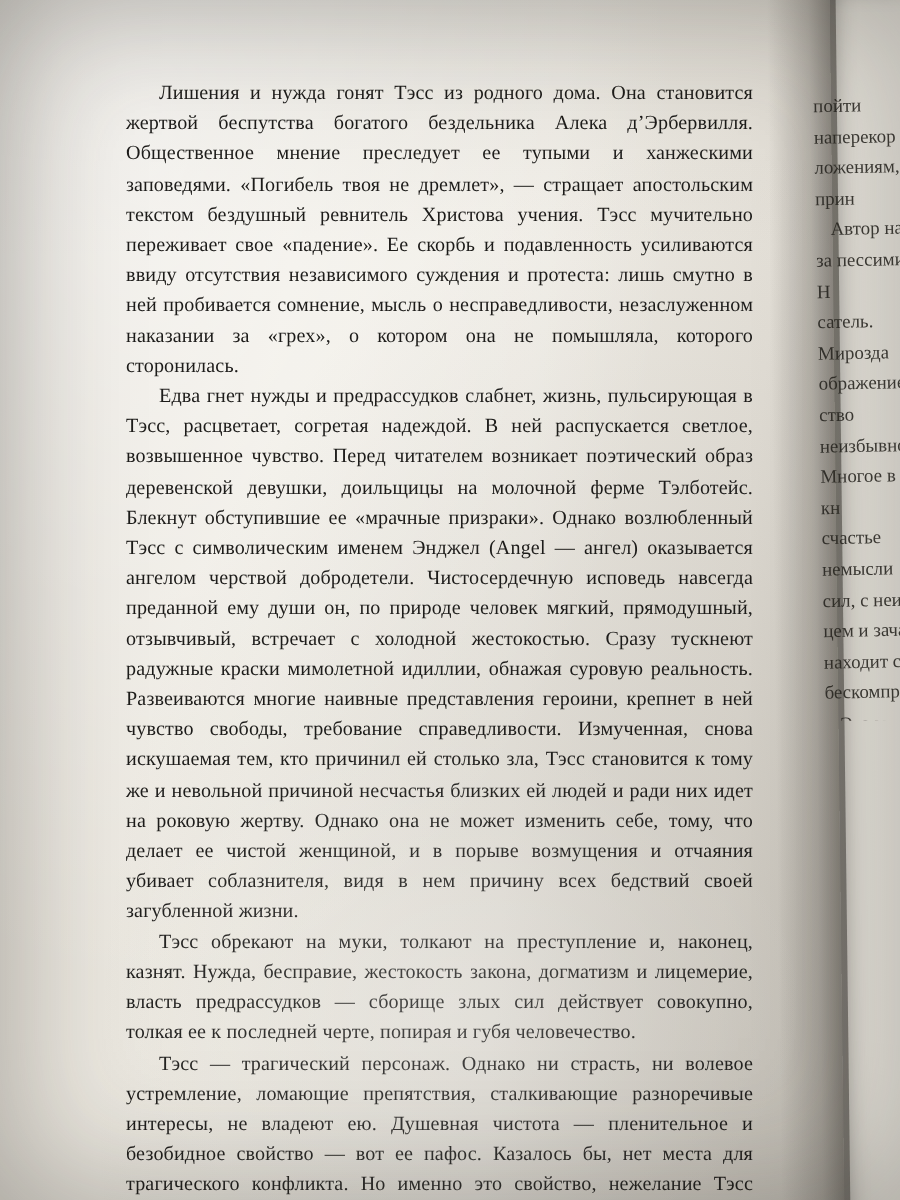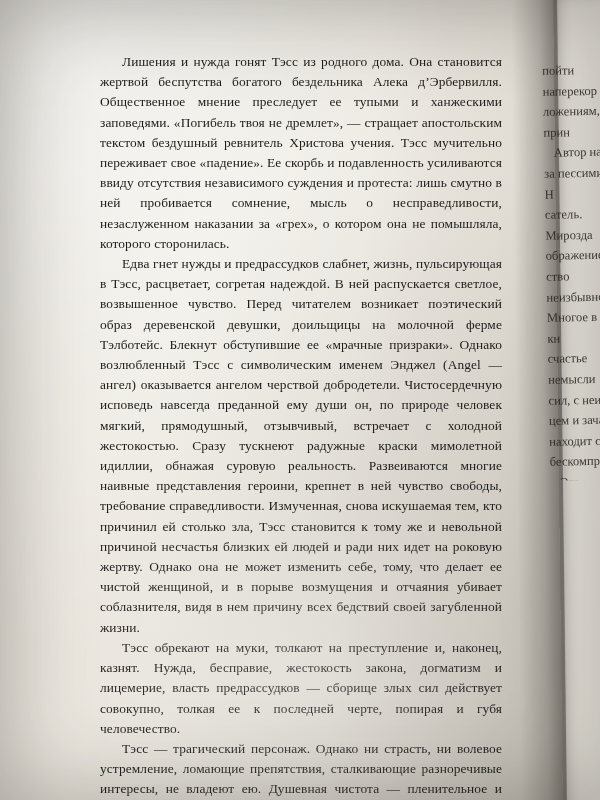--- a/index.html
+++ b/index.html
@@ -89,21 +89,21 @@
     top: 52px;
     width: 418px;
     color: #1d1c1a;
     font-size: 13.4px;
     line-height: 20.2px;
     text-align: justify;
     text-justify: inter-word;
     letter-spacing: 0.1px;
   }
   .text-col p {
-    margin: 0 0 0px 16px;
+    margin: 0 0 0px 0;
     text-indent: 22px;
     hyphens: manual;
     font-family: Liberation Serif, serif;
   }
   .text-col p.cont {
     text-indent: 22px;
   }
 
   .col-right {
     position: absolute;

